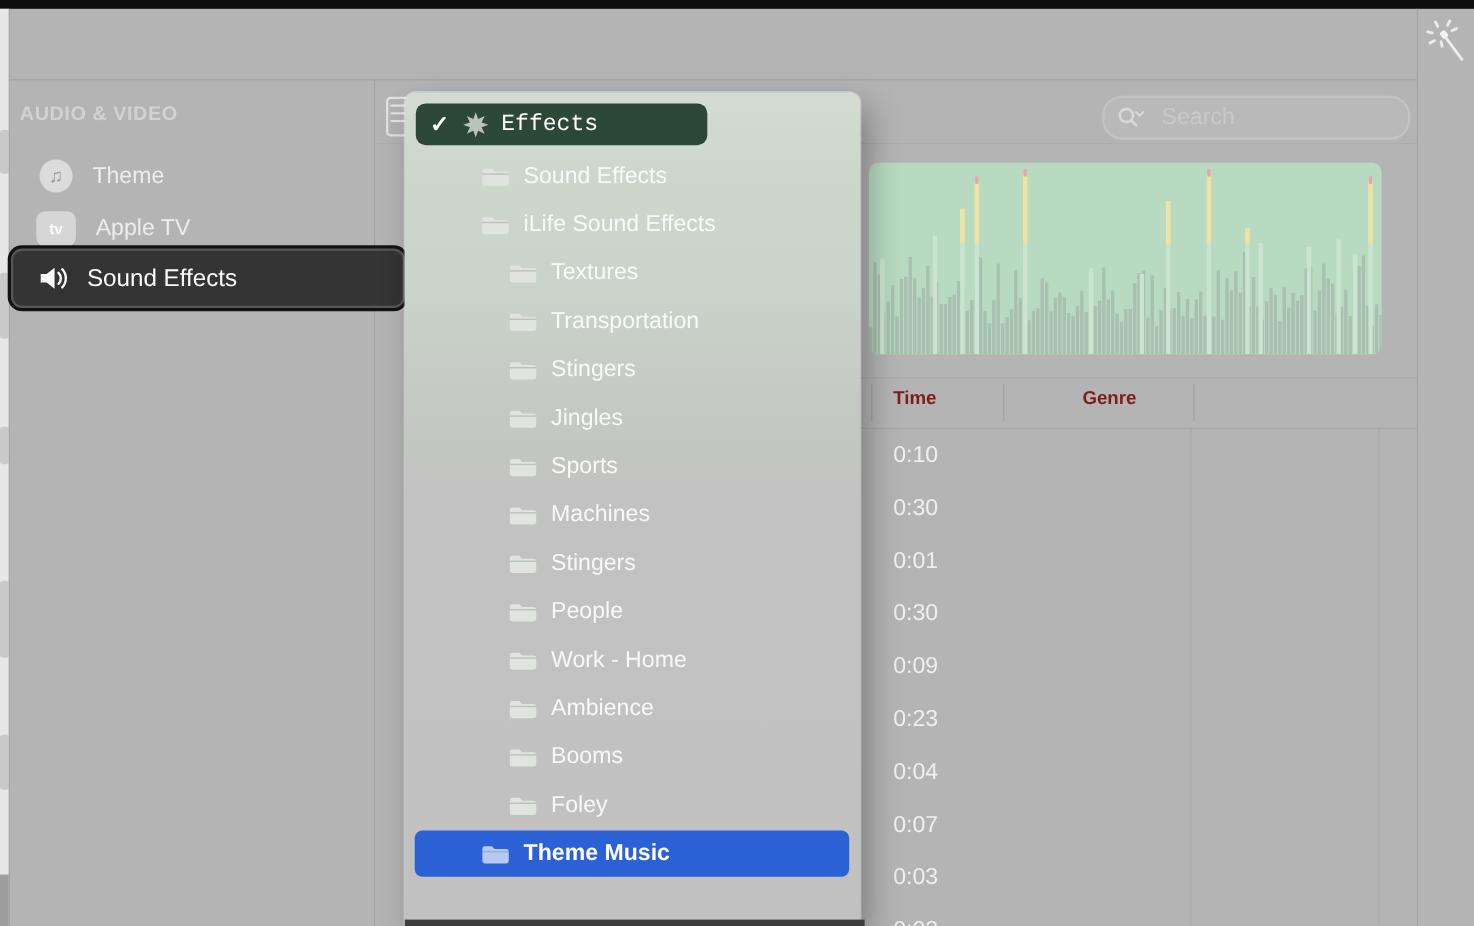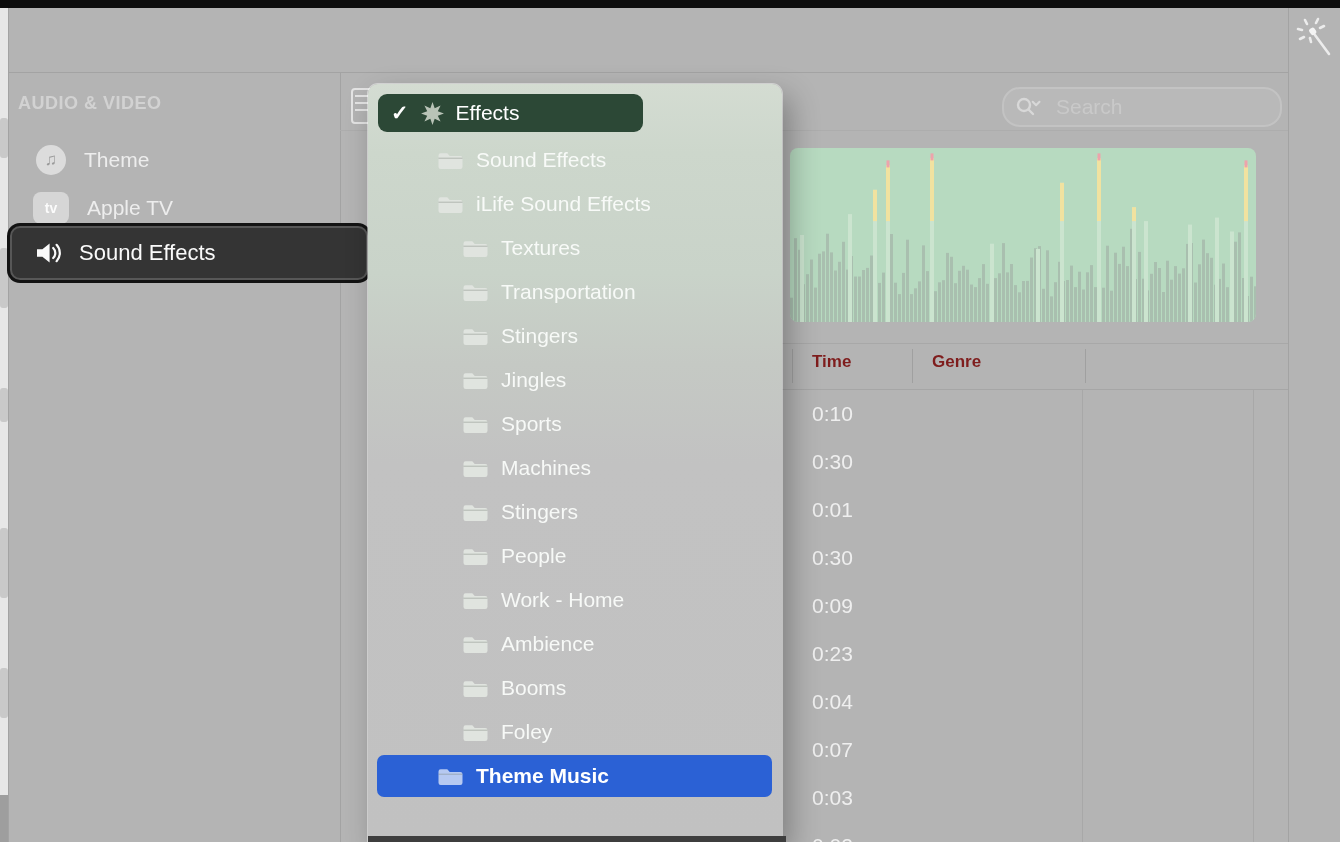--- a/index.html
+++ b/index.html
@@ -59,21 +59,21 @@
   .trow.selected .rowbg{position:absolute;left:0;top:0;width:467px;height:48px;background:#c6c6c6;z-index:-1;}
   .trow.selected .rowbg i{position:absolute;top:0;width:2px;height:48px;background:#b9b9b9;}
 
   
   .menu{left:368px;top:84px;width:414px;height:758px;border-radius:10px 10px 0 0;
         background:linear-gradient(180deg,#d4dcd2 0%,#cdd7cc 9%,#c9d3c9 25%,#c5c9c4 37%,#c2c2c2 50%,#c1c1c1 100%);
         box-shadow:0 0 0 1px rgba(255,255,255,0.45),8px 12px 30px rgba(0,0,0,0.30);}
   .menu-head{position:absolute;left:10px;top:10px;width:252px;height:38px;border-radius:9px;
              background:#2c4836;display:flex;align-items:center;padding-left:13px;gap:11px;color:#fff;}
   .menu-head .check{font-size:21px;font-weight:bold;}
-  .menu-head .label{font-size:21px;}
+  .menu-head .label{font-size:21px;font-family:Liberation Mono, monospace;}
   .menu-list{position:absolute;left:0;top:54px;width:414px;}
   .menu-item{height:44px;display:flex;align-items:center;gap:13px;color:rgba(250,252,250,0.95);font-size:21px;}
   .menu-item.lvl1{padding-left:69px;}
   .menu-item.lvl2{padding-left:94px;}
   .menu-item .folder{color:#e0e4df;display:flex;}
   .menu-item.highlighted{background:#2b61d5;border-radius:7px;margin:1px 10px 1px 9px;height:42px;
                          padding-left:60px;color:#fff;font-weight:bold;}
   .menu-item.highlighted .folder{color:#b6c9f1;}
   .menu-bottom-band{left:368px;top:836px;width:418px;height:6px;background:#3e3e3e;z-index:30;}
 
@@ -297,21 +297,21 @@
         <rect x="398" y="76.6" width="4" height="97.4" fill="#cbe4cf"></rect>
         <rect x="425" y="69.6" width="4" height="104.4" fill="#cbe4cf"></rect>
         <rect x="440" y="83.5" width="4" height="90.5" fill="#cbe4cf"></rect>
         <rect x="454" y="17.4" width="4" height="156.6" fill="#cbe4cf"></rect>
         <rect x="454" y="17.4" width="4" height="55.7" fill="#f1e2a0"></rect>
         <rect x="454.5" y="12.4" width="3" height="7" fill="#eda3ab"></rect>
       </svg>
     </div>
 
   <div class="abs th" style="left:812px;top:352px">Time</div>
-  <div class="abs th" style="left:932px;top:352px">Genre</div>
+  <div class="abs th" style="left:984px;top:352px">Genre</div>
   <div class="abs col-sep" style="left:792px"></div>
   <div class="abs col-sep" style="left:912px"></div>
   <div class="abs col-sep" style="left:1085px"></div>
   <div class="abs hline" style="left:782px;top:343px;width:506px;background:rgba(160,160,160,0.6)"></div>
   <div class="abs hline" style="left:782px;top:389px;width:506px;background:#a6a6a6"></div>
   <div class="abs body-sep" style="left:1082px"></div>
   <div class="abs body-sep" style="left:1253px"></div>
 
   <div class="abs rows" id="rows">
       <div class="trow selected">

